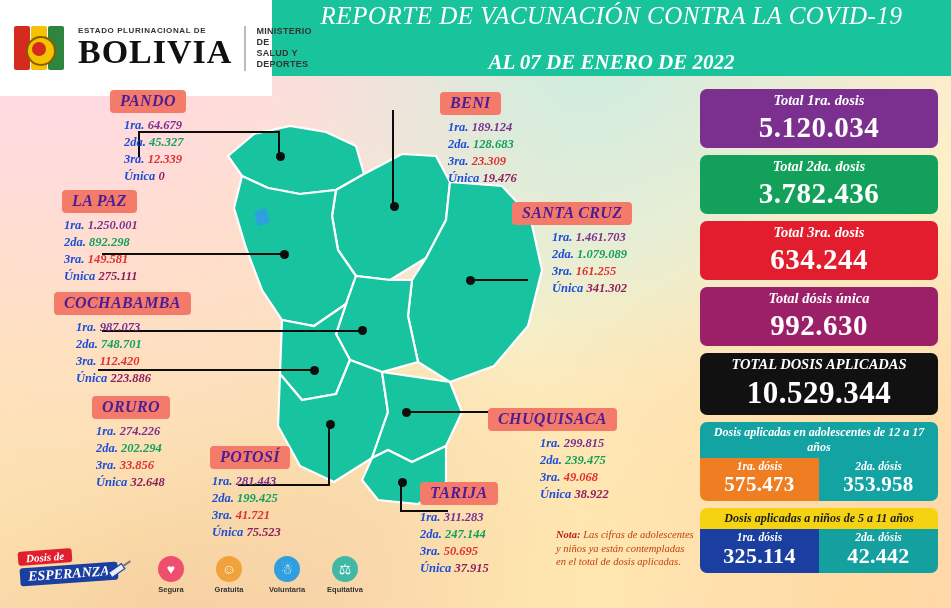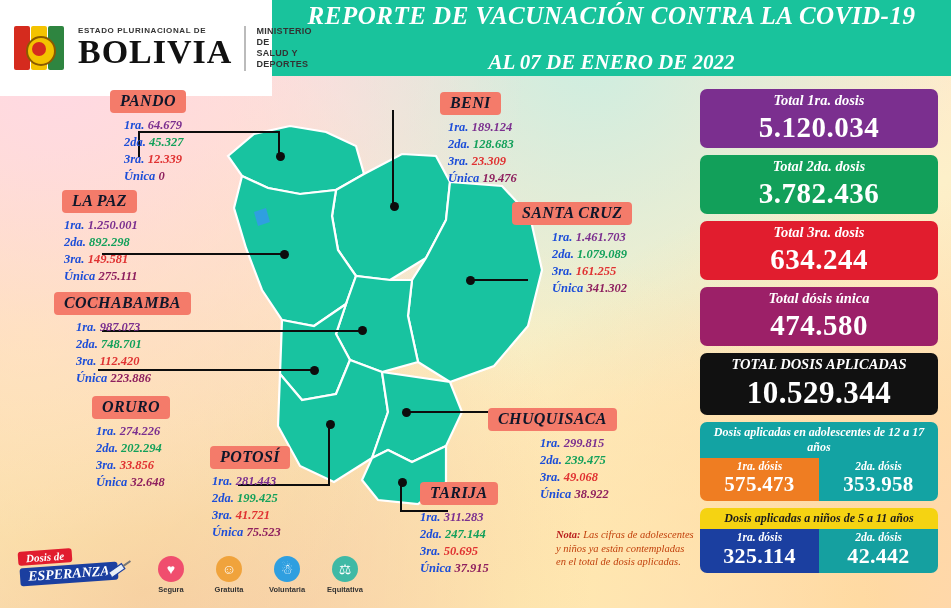--- a/index.html
+++ b/index.html
@@ -49,33 +49,33 @@
   .state-main{font-size:34px;font-weight:bold;color:#111;letter-spacing:1px;font-family:"Liberation Serif",serif;}
   .min{
     margin-left:12px;border-left:2px solid #bbb;padding-left:10px;
     font-size:9px;font-weight:bold;color:#333;line-height:1.25;letter-spacing:.3px;
   }
   .title-block{
     position:absolute;left:272px;top:0;width:679px;height:76px;
     display:flex;flex-direction:column;align-items:center;justify-content:center;
     color:#ffffff;text-align:center;
   }
-  .title-1{font-size:25px;font-weight:bold;font-style:italic;letter-spacing:.5px;font-family:"Liberation Serif",serif;}
+  .title-1{font-size:25px;font-weight:normal;font-style:italic;letter-spacing:.5px;font-family:"Liberation Serif",serif;}
   .title-2{font-size:21px;font-weight:bold;font-style:italic;margin-top:20px;font-family:"Liberation Serif",serif;}
 
   
   .map-wrap{position:absolute;left:150px;top:90px;width:430px;height:470px;}
   .dot{position:absolute;width:9px;height:9px;border-radius:50%;background:#0d0d0d;}
   .leader{position:absolute;background:#0d0d0d;height:2px;}
   .leader-v{position:absolute;background:#0d0d0d;width:2px;}
 
   
   .dept{position:absolute;}
   .dept-name{
-    display:inline-block;background:#f47b6a;color:#0f172a;font-weight:bold;
+    display:inline-block;background:#f47b6a;color:#4c1d95;font-weight:bold;
     font-style:italic;font-size:16px;padding:2px 10px 3px 10px;border-radius:4px;
     letter-spacing:.4px;font-family:"Liberation Serif",serif;
   }
   .rows{margin-top:4px;}
   .row{font-size:12.5px;font-style:italic;line-height:1.35;white-space:nowrap;font-family:"Liberation Serif",serif;}
   .row .lab{color:#1d4ed8;font-weight:bold;}
   .v1{color:#7b2f8f;font-weight:bold;}
   .v2{color:#12a05a;font-weight:bold;}
   .v3{color:#e03131;font-weight:bold;}
   .v4{color:#8e1f5e;font-weight:bold;}
@@ -333,21 +333,21 @@
     <div class="tcard c-green">
       <div class="cap">Total 2da. dosis</div>
       <div class="num">3.782.436</div>
     </div>
     <div class="tcard c-red">
       <div class="cap">Total 3ra. dosis</div>
       <div class="num">634.244</div>
     </div>
     <div class="tcard c-magenta">
       <div class="cap">Total dósis única</div>
-      <div class="num">474.580</div>
+      <div class="num">992.630</div>
     </div>
     <div class="tcard c-black">
       <div class="cap">TOTAL DOSIS APLICADAS</div>
       <div class="num">10.529.344</div>
     </div>
 
     <div class="split">
       <div class="head">Dosis aplicadas en adolescentes de 12 a 17 años</div>
       <div class="cols">
         <div class="col o">

